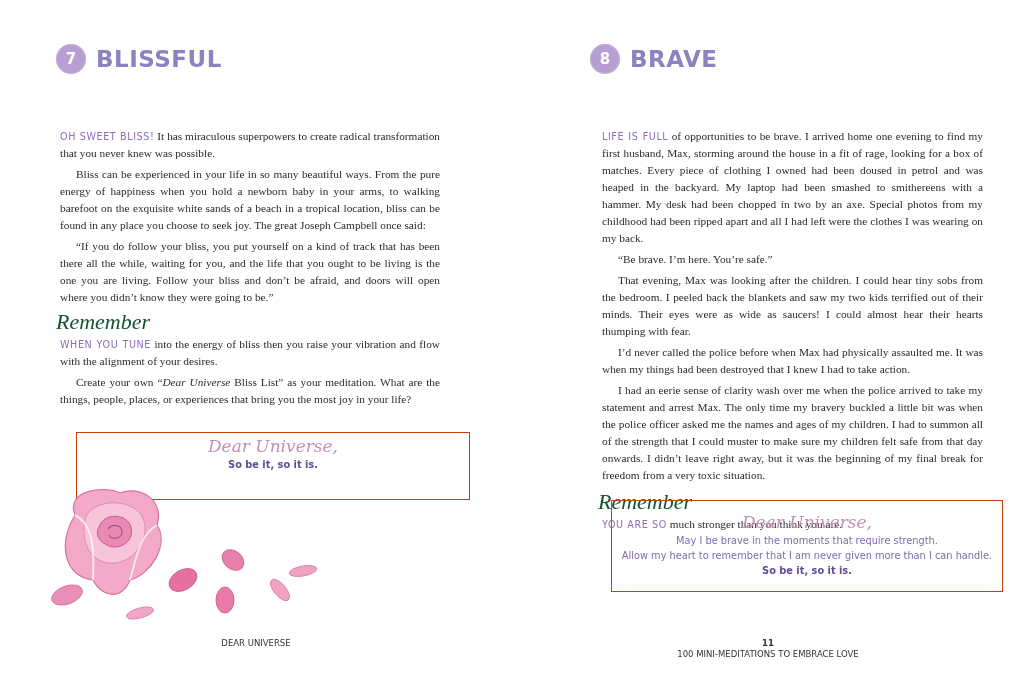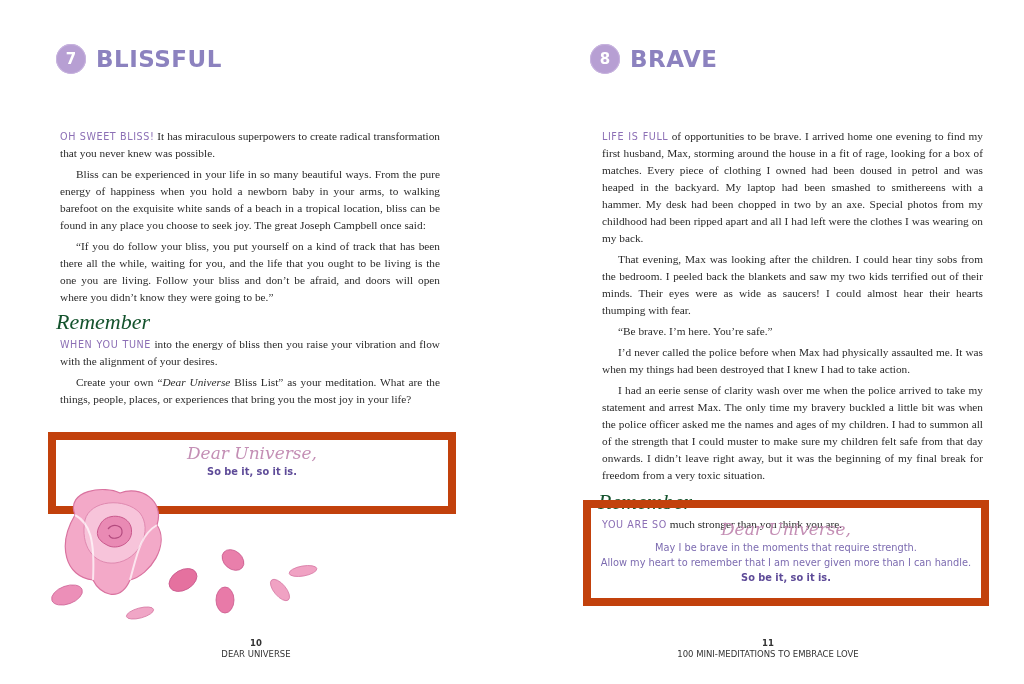--- a/index.html
+++ b/index.html
@@ -18,22 +18,22 @@
                    color:#8c82bf; letter-spacing:0.5px; }
 
   .body-text { position:absolute; font-size:11.3px; line-height:17px; text-align:justify; }
   .body-text p { margin:4px; }
   .body-text p.indent { text-indent:16px; }
   .caps { font-family:"DejaVu Sans", sans-serif; font-size:9.6px; letter-spacing:0.6px; color:#8c6fb5; }
 
   .remember { font-family:Liberation Serif, serif; font-style:italic; font-size:22px; color:#14532d;
               line-height:20px; margin-top:6px; }
 
-  .dear-box { position:absolute; border:8px solid #c2410c; text-align:center;
-              font-family:"DejaVu Sans", sans-serif; color:#7c6bb0; font-size:9.8px; line-height:15px; }
+  .dear-box { position:absolute; border:1px solid #c2410c; text-align:center;
+              font-family:"DejaVu Sans", sans-serif; color:#7c6bb0; font-size:9.8px; line-height:15px;margin-left:28px; }
   .dear-title { font-family:"DejaVu Serif", serif; font-style:italic; font-size:17px; color:#c48fb5;
                 line-height:22px; margin-top:6px; }
   .dear-close { font-weight:bold; color:#5e4b98; }
 
   .footer { position:absolute; top:638px; width:100%; text-align:center;
             font-family:"DejaVu Sans", sans-serif; font-size:8.5px; color:#333; line-height:11px; }
   .footer .num { font-weight:bold; }
 
   .rose-art { position:absolute; left:45px; top:485px; width:290px; height:140px; }
 </style>
@@ -74,35 +74,34 @@
     <ellipse cx="22" cy="110" rx="16" ry="9" transform="rotate(-20 22 110)" fill="#ec8fb8" stroke="#d0689a" stroke-width="0.8"></ellipse>
     <ellipse cx="95" cy="128" rx="14" ry="5" transform="rotate(-15 95 128)" fill="#f0a6c6" stroke="#d77aa5" stroke-width="0.8"></ellipse>
     <ellipse cx="138" cy="95" rx="15" ry="10" transform="rotate(-30 138 95)" fill="#e5719f" stroke="#c9588c" stroke-width="0.8"></ellipse>
     <ellipse cx="188" cy="75" rx="12" ry="9" transform="rotate(40 188 75)" fill="#e97fab" stroke="#c9588c" stroke-width="0.8"></ellipse>
     <ellipse cx="180" cy="115" rx="9" ry="13" fill="#e87aa8" stroke="#c9588c" stroke-width="0.8"></ellipse>
     <ellipse cx="235" cy="105" rx="13" ry="6" transform="rotate(50 235 105)" fill="#f0a2c3" stroke="#d77aa5" stroke-width="0.8"></ellipse>
     <ellipse cx="258" cy="86" rx="14" ry="5" transform="rotate(-10 258 86)" fill="#f0a2c3" stroke="#d77aa5" stroke-width="0.8"></ellipse>
   </svg>
 
   <div class="footer">
-    <div class="num">10</div>
     <div>DEAR UNIVERSE</div>
   </div>
 </div>
 
 <div class="page right">
   <div class="chapter-head" style="left:78px;">
     <div class="badge">8</div>
     <div class="chapter-title">BRAVE</div>
   </div>
 
   <div class="body-text" style="left:86px; top:124px; width:389px;">
     <p><span class="caps">LIFE IS FULL</span><span> of opportunities to be brave. I arrived home one evening to find my first husband, Max, storming around the house in a fit of rage, looking for a box of matches. Every piece of clothing I owned had been doused in petrol and was heaped in the backyard. My laptop had been smashed to smithereens with a hammer. My desk had been chopped in two by an axe. Special photos from my childhood had been ripped apart and all I had left were the clothes I was wearing on my back.</span></p>
+    <p class="indent">“Be brave. I’m here. You’re safe.”</p>
     <p class="indent">That evening, Max was looking after the children. I could hear tiny sobs from the bedroom. I peeled back the blankets and saw my two kids terrified out of their minds. Their eyes were as wide as saucers! I could almost hear their hearts thumping with fear.</p>
-    <p class="indent">“Be brave. I’m here. You’re safe.”</p>
     <p class="indent">I’d never called the police before when Max had physically assaulted me. It was when my things had been destroyed that I knew I had to take action.</p>
     <p class="indent">I had an eerie sense of clarity wash over me when the police arrived to take my statement and arrest Max. The only time my bravery buckled a little bit was when the police officer asked me the names and ages of my children. I had to summon all of the strength that I could muster to make sure my children felt safe from that day onwards. I didn’t leave right away, but it was the beginning of my final break for freedom from a very toxic situation.</p>
     <div class="remember" style="margin-top:8px;">Remember</div>
     <p><span class="caps">YOU ARE SO</span><span> much stronger than you think you are.</span></p>
   </div>
 
   <div class="dear-box" style="left:71px; top:500px; width:390px; height:90px;">
     <div class="dear-title" style="margin-top:10px;">Dear Universe,</div>
     <div>May I be brave in the moments that require strength.</div>
     <div>Allow my heart to remember that I am never given more than I can handle.</div>

